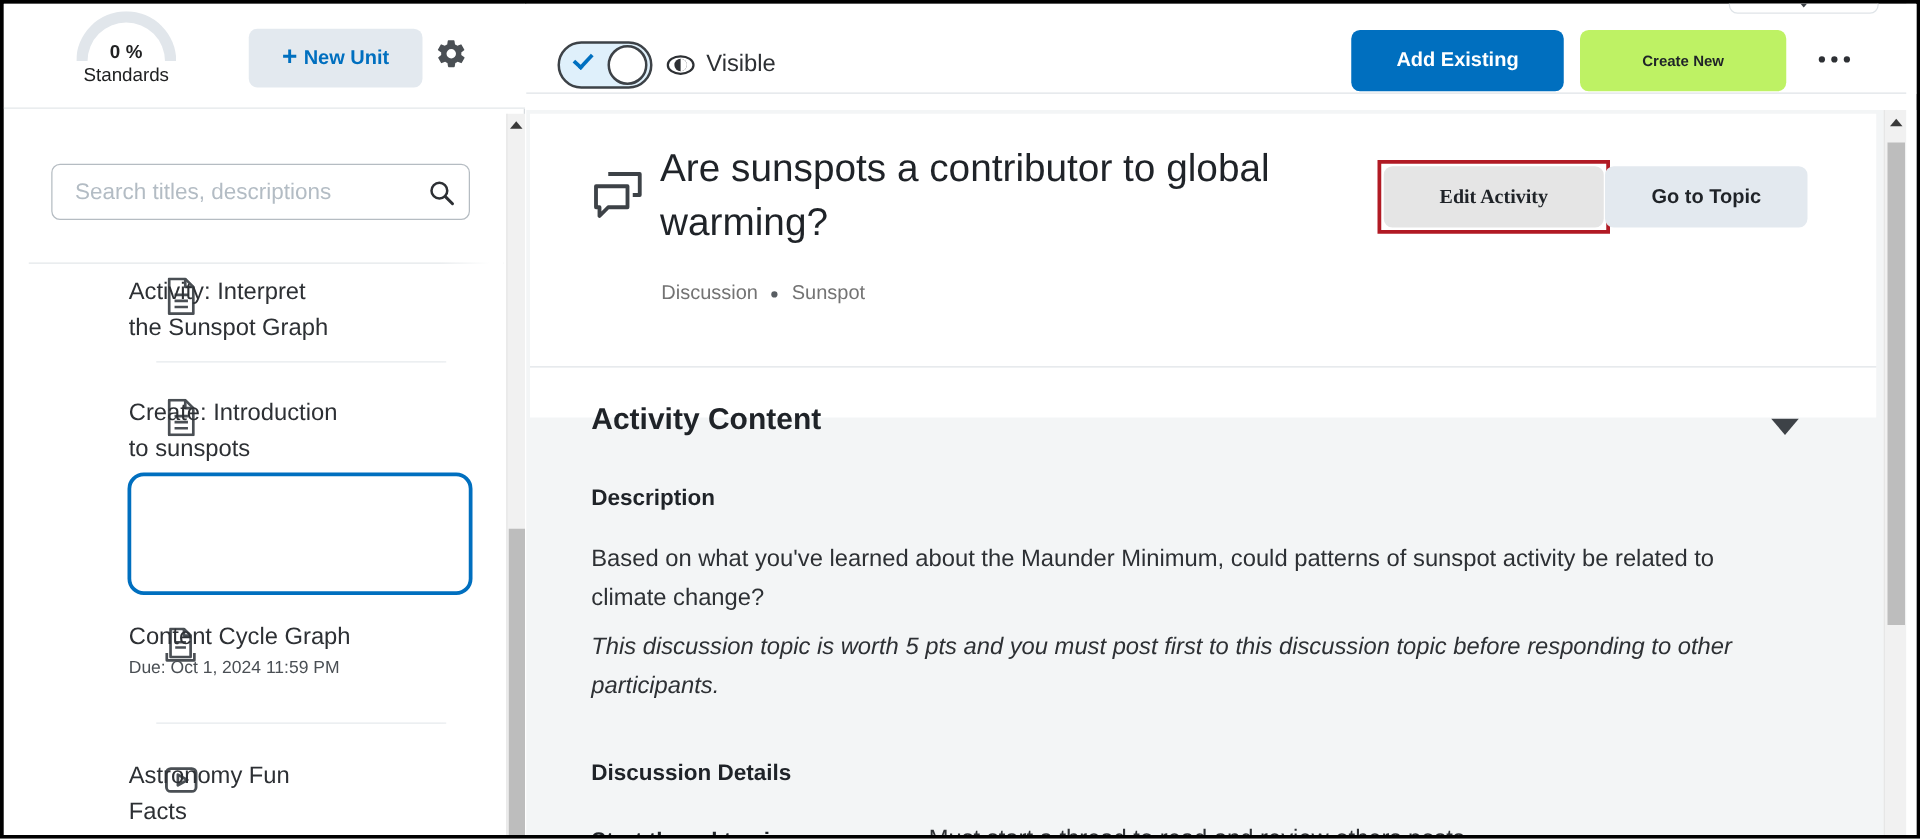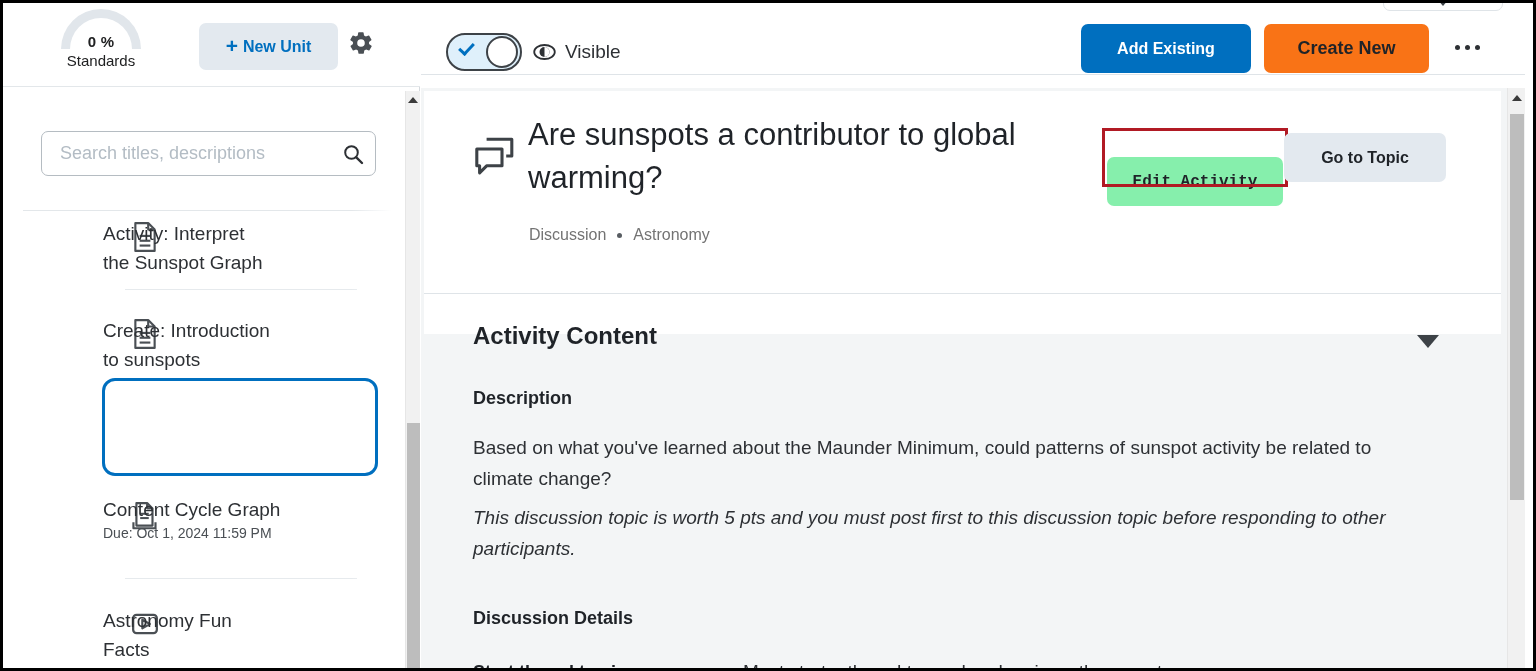--- a/index.html
+++ b/index.html
@@ -213,22 +213,22 @@
   .add-existing-btn {
     position: absolute; left: 660px; top: 21px;
     width: 170px; height: 49px;
     background: #006fbf; border: none; border-radius: 7px;
     color: #ffffff; font-size: 16px; font-weight: bold;
     font-family: "Liberation Sans", sans-serif; cursor: pointer;
   }
   .create-new-btn {
     position: absolute; left: 843px; top: 21px;
     width: 165px; height: 49px;
-    background: #f97316; border: none; border-radius: 7px;
-    color: #1f2328; font-size: 18px; font-weight: bold;
+    background: #bef264; border: none; border-radius: 7px;
+    color: #1f2328; font-size: 12px; font-weight: bold;
     font-family: "Liberation Sans", sans-serif; cursor: pointer;
   }
   .more-btn {
     position: absolute; left: 1025px; top: 28px;
     width: 42px; height: 32px;
     background: none; border: none; cursor: pointer;
     display: flex; align-items: center; justify-content: center; gap: 5px;
   }
   .more-btn i {
     width: 5px; height: 5px; border-radius: 50%; background: #2d3034; display: block;
@@ -262,23 +262,23 @@
   }
   .act-meta {
     position: absolute; left: 105px; top: 135px;
     font-size: 16px; color: #737373;
     display: flex; align-items: center; gap: 11px;
   }
   .act-meta .dot { width: 5px; height: 5px; border-radius: 50%; background: #585d62; display: block; }
   .edit-activity-btn {
     position: absolute; left: 683px; top: 42px;
     width: 176px; height: 49px;
-    background: #86efac; border: none; border-radius: 7px;
+    background: #e5e5e5; border: none; border-radius: 7px;
     color: #1f2328; font-size: 16px; font-weight: bold;
-    font-family: Liberation Mono, monospace; cursor: pointer; margin-top: 24px;
+    font-family: Liberation Serif, serif; cursor: pointer;
   }
   .red-highlight {
     position: absolute; left: 678px; top: 37px;
     width: 186px; height: 59px;
     border: 3px solid #b11a24;
     pointer-events: none;
   }
   .goto-topic-btn {
     position: absolute; left: 860px; top: 42px;
     width: 162px; height: 49px;
@@ -499,21 +499,21 @@
           <span class="act-icon">
             <svg width="42" height="40" viewBox="0 0 30 28">
               <path d="M9 2h18v12h-4" fill="none" stroke="#3d4247" stroke-width="2.2" stroke-linejoin="round"></path>
               <path d="M2 9h18v12H9l-5 5v-5H2z" fill="none" stroke="#3d4247" stroke-width="2.2" stroke-linejoin="round"></path>
             </svg>
           </span>
           <h1 class="act-title">Are sunspots a contributor to global warming?</h1>
           <div class="act-meta">
             <span>Discussion</span>
             <span class="dot"></span>
-            <span>Astronomy</span>
+            <span>Sunspot</span>
           </div>
           <button class="edit-activity-btn">Edit Activity</button>
           <div class="red-highlight"></div>
           <button class="goto-topic-btn">Go to Topic</button>
         </div>
 
         <div class="section-body">
           <div class="section-title">Activity Content</div>
           <div class="collapse-caret"></div>
 

